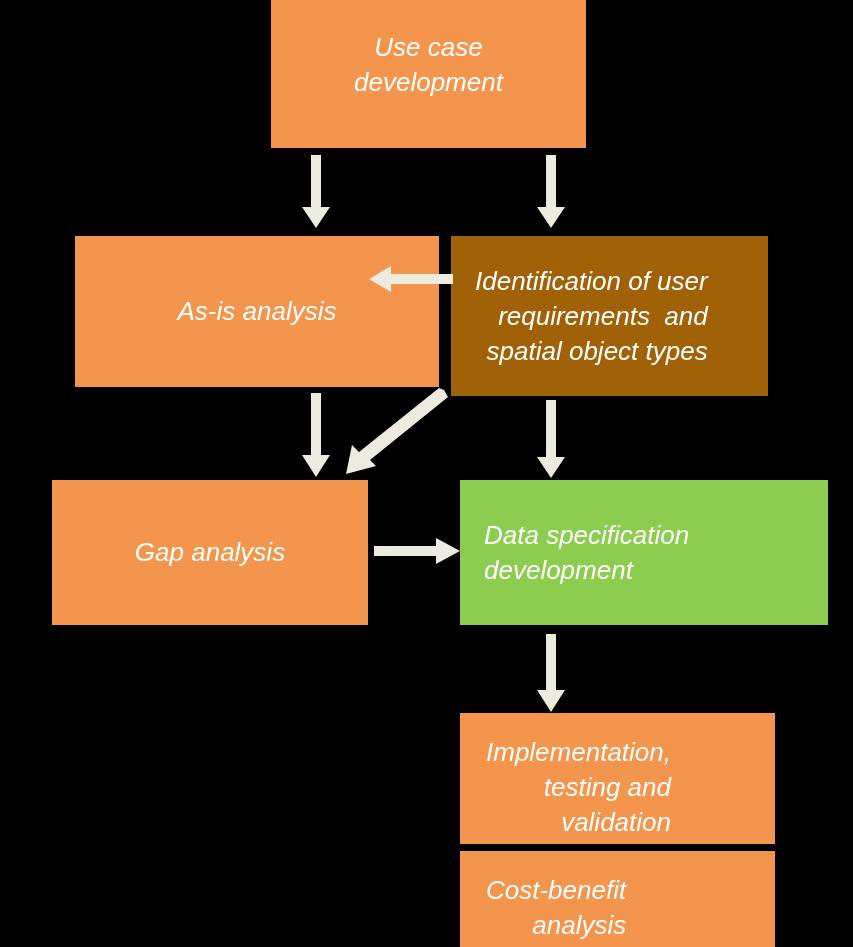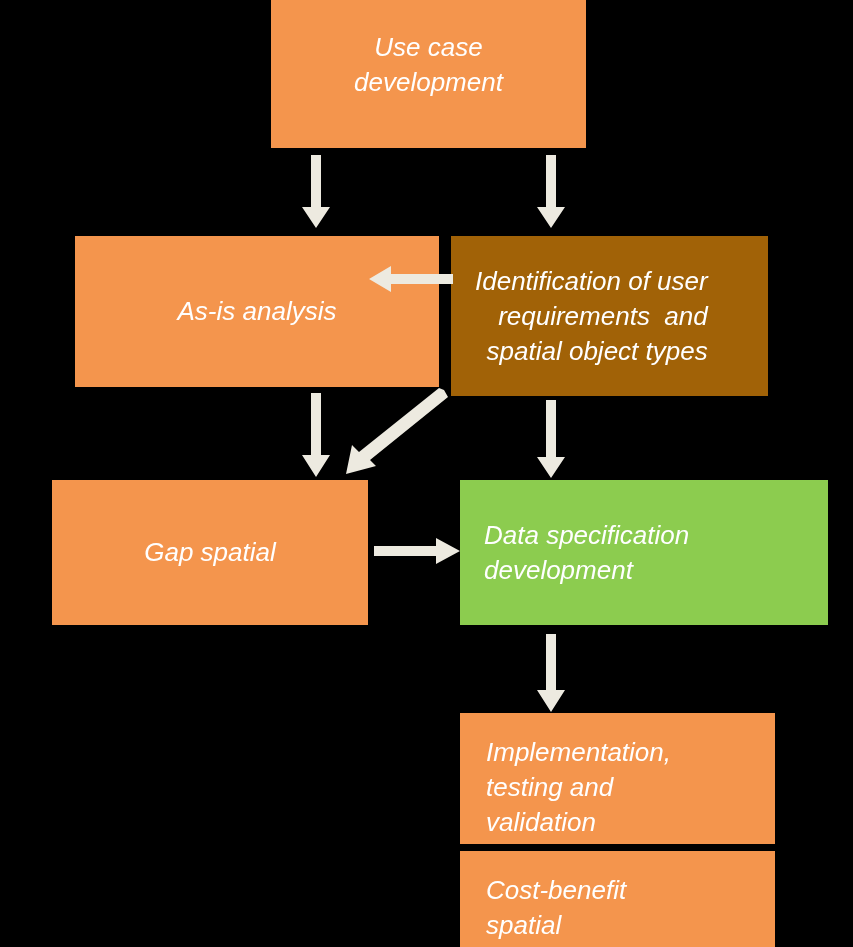--- a/index.html
+++ b/index.html
@@ -44,21 +44,21 @@
     align-items: center;
     justify-content: flex-start;
     text-align: left;
     padding-left: 24px;
   }
   
   .node.lefttop {
     display: flex;
     align-items: flex-start;
     justify-content: flex-start;
-    text-align: left;
+    text-align: right;
     padding-left: 26px;
     padding-top: 22px;
   }
   .arrow {
     position: absolute;
   }
   .arrow svg { display: block; }
 </style>
 </head>
 <body>
@@ -74,37 +74,37 @@
     <span class="label">As-is analysis</span>
   </div>
 
   <div class="node leftmid" style="left: 451px; top: 236px; width: 317px; height: 160px; background: #a16207; text-align: right;">
     <span class="label">Identification of user
 requirements  and
 spatial object types</span>
   </div>
 
   <div class="node center" style="left: 52px; top: 480px; width: 316px; height: 145px; background: rgb(244, 149, 77);">
-    <span class="label">Gap spatial</span>
+    <span class="label">Gap analysis</span>
   </div>
 
   <div class="node leftmid" style="left: 460px; top: 480px; width: 368px; height: 145px; background: rgb(140, 204, 79);">
     <span class="label">Data specification
 development</span>
   </div>
 
   <div class="node lefttop" style="left: 460px; top: 713px; width: 315px; height: 131px; background: rgb(244, 149, 77);">
     <span class="label">Implementation,
 testing and
 validation</span>
   </div>
 
   <div class="node lefttop" style="left: 460px; top: 851px; width: 315px; height: 120px; background: rgb(244, 149, 77);">
     <span class="label">Cost-benefit
-spatial</span>
+analysis</span>
   </div>
 
   <div class="arrow" style="left:300px; top:155px; width:32px; height:75px;">
     <svg width="32" height="75" viewBox="0 0 32 75">
       <path d="M11 0 H21 V52 H30 L16 73 L2 52 H11 Z" fill="#EDEAE0"></path>
     </svg>
   </div>
 
   <div class="arrow" style="left:535px; top:155px; width:32px; height:75px;">
     <svg width="32" height="75" viewBox="0 0 32 75">

